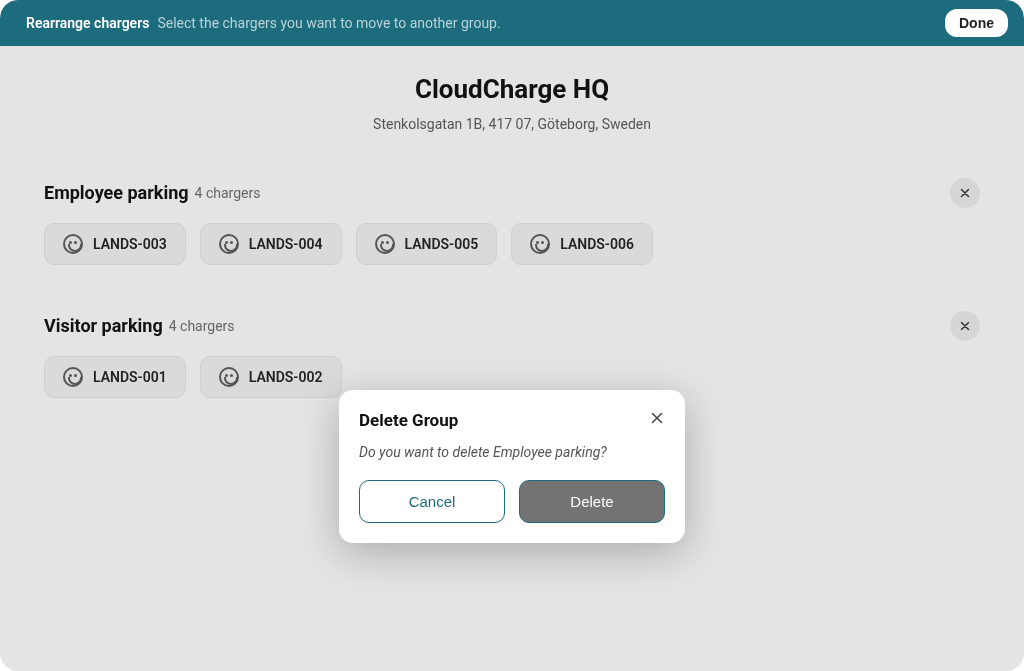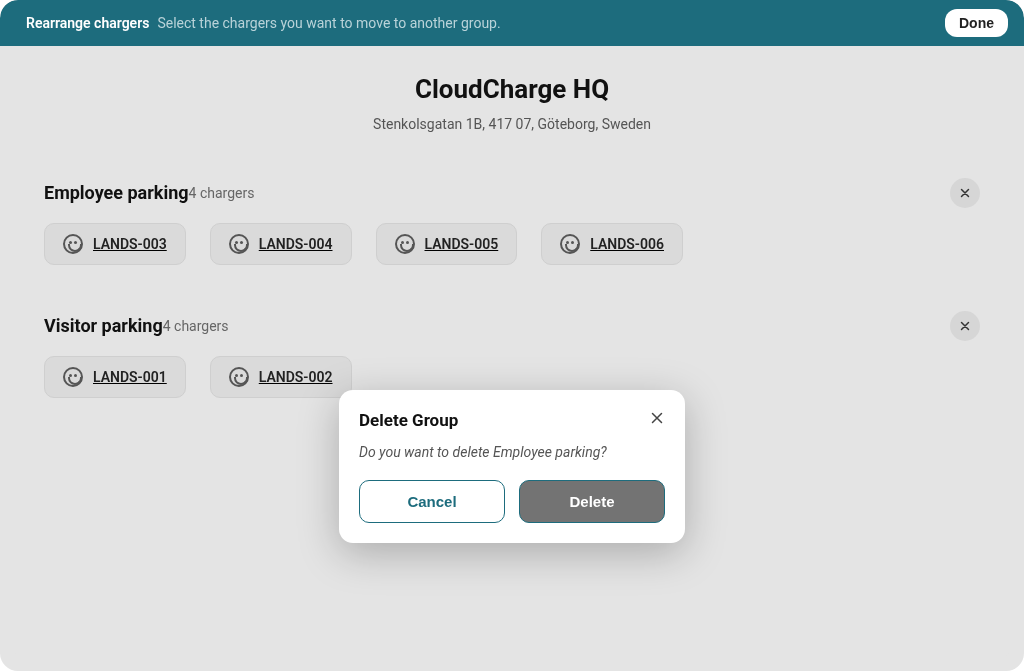--- a/index.html
+++ b/index.html
@@ -20,31 +20,31 @@
     padding: 6px 14px; border-radius: 12px; font-weight: 600; font-size: 14px; cursor: pointer;
   }
   .content {
     position: absolute; top: 46px; left: 12px; right: 12px; bottom: 12px;
     background: #e4e4e4; border-bottom-left-radius: 14px; border-bottom-right-radius: 14px;
     padding: 28px 32px;
   }
   .site-title { text-align: center; font-size: 26px; font-weight: 700; color: #111; }
   .site-address { text-align: center; color: #555; font-size: 14px; margin-top: 12px; }
   .group { margin-top: 50px; position: relative; }
-  .group-header { display: flex; align-items: center; gap: 0; }
+  .group-header { display: flex; align-items: center; gap: 6px; }
   .group-name { font-size: 18px; font-weight: 700; color: #111; }
   .group-count { font-size: 14px; color: #666; text-align: center; }
   .group-delete {
     position: absolute; right: 0; top: -4px;
     width: 30px; height: 30px; border-radius: 50%; background: #d6d6d6;
     display: flex; align-items: center; justify-content: center; cursor: pointer;
     border: none;
   }
   .group-delete svg { width: 14px; height: 14px; stroke: #333; }
-  .chips { display: flex; gap: 24px; margin-top: 20px; flex-wrap: wrap; text-decoration: underline; }
+  .chips { display: flex; gap: 14px; margin-top: 20px; flex-wrap: wrap; }
   .chip {
     display: flex; align-items: center; gap: 10px;
     background: #dadada; border: 1px solid #cfcfcf; border-radius: 10px;
     padding: 10px 18px; font-weight: 600; font-size: 14px; color: #222;
     cursor: pointer;
   }
   .charger-icon {
     width: 20px; height: 20px; border: 2px solid #555; border-radius: 50%;
     position: relative; flex-shrink: 0;
   }
@@ -70,21 +70,21 @@
   .modal-title { font-size: 17px; font-weight: 700; color: #111; }
   .modal-close {
     position: absolute; top: 14px; right: 14px; width: 28px; height: 28px;
     background: transparent; border: none; cursor: pointer;
     display: flex; align-items: center; justify-content: center;
   }
   .modal-close svg { width: 18px; height: 18px; stroke: #444; }
   .modal-body { margin-top: 14px; font-size: 14px; color: #555; font-style: italic; }
   .modal-actions { display: flex; gap: 14px; margin-top: 20px; }
   .btn {
-    flex: 1; padding: 12px 0; border-radius: 10px; font-size: 15px; font-weight: 700;
+    flex: 1; padding: 12px 0; border-radius: 10px; font-size: 15px; font-weight: 400;
     cursor: pointer; text-align: center;
   }
   .btn-cancel { background: #fff; color: #1d6c7d; border: 1.5px solid #1d6c7d; }
   .btn-delete { background: #737373; color: #fff; border: 1.5px solid #1d6c7d; }
 
   .dim { filter: none; }
 </style>
 </head>
 <body>
 

